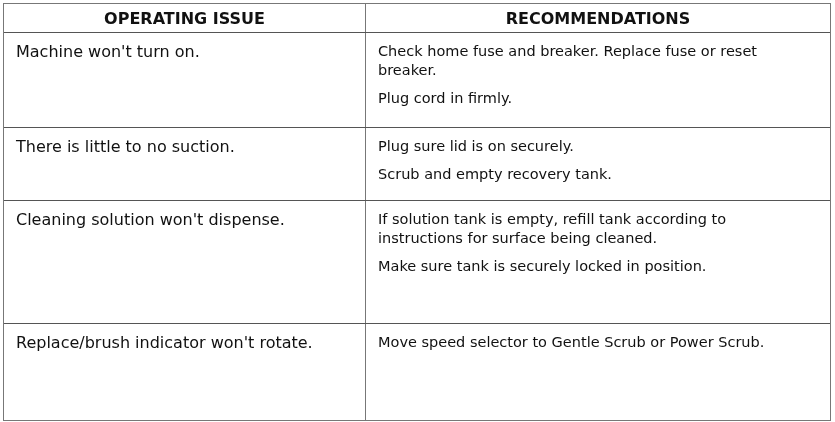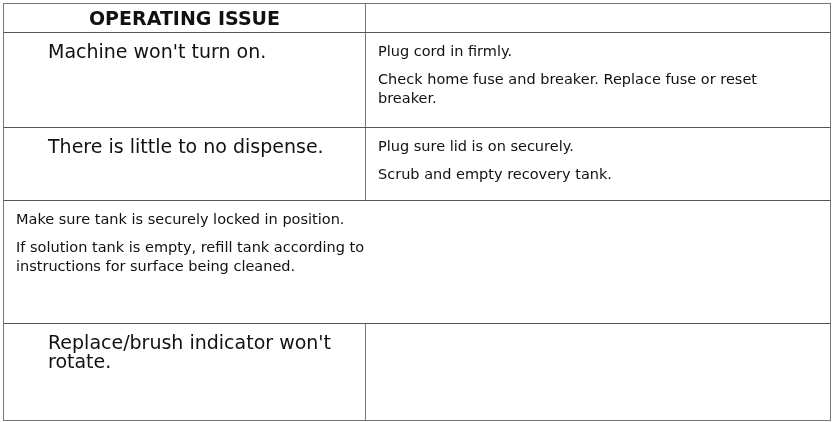--- a/index.html
+++ b/index.html
@@ -6,61 +6,66 @@
     body { width: 835px; height: 422px; position: relative; overflow: hidden;
            font-family: "DejaVu Sans", sans-serif; color: #111; }
     .tbl { position: absolute; left: 3px; top: 3px; width: 828px;
            border: 1px solid #777; box-sizing: border-box; }
     .row { display: flex; border-top: 1px solid #555; }
     .row:first-child { border-top: none; }
     .c1 { width: 362px; border-right: 1px solid #777; box-sizing: border-box; padding: 0 12px; }
     .c2 { flex: 1; padding: 0 12px; box-sizing: border-box; }
     .hdr { height: 28px; align-items: center; }
     .hdr .c1, .hdr .c2 { height: 28px; display: flex; align-items: center; justify-content: center;
-           font-weight: bold; font-size: 19px; letter-spacing: 0px; }
-    .cell-text { font-size: 19px; line-height: 19px; margin-left: 32px; }
+           font-weight: bold; font-size: 16px; letter-spacing: 0px; }
+    .cell-text { font-size: 16px; line-height: 19px; }
     .c1 .cell-text { padding-top: 9px; }
     .rec { font-size: 14.5px; line-height: 19px; margin-top: 9px; }
     .rec + .rec { margin-top: 9px; }
   </style>
 </head>
 <body>
 
 <div class="tbl">
   <div class="row hdr">
     <div class="c1">OPERATING ISSUE</div>
+    <div class="c2">RECOMMENDATIONS</div>
   </div>
 
   <div class="row" style="height:94px">
     <div class="c1">
         <div class="cell-text">Machine won't turn on.</div>
       </div>
     <div class="c2">
+      <div class="rec" style="width:420px">Check home fuse and breaker. Replace fuse or reset breaker.</div>
       <div class="rec">Plug cord in firmly.</div>
-      <div class="rec" style="width:420px">Check home fuse and breaker. Replace fuse or reset breaker.</div>
     </div>
   </div>
 
   <div class="row" style="height:72px">
     <div class="c1">
-        <div class="cell-text">There is little to no dispense.</div>
+        <div class="cell-text">There is little to no suction.</div>
       </div>
     <div class="c2">
       <div class="rec">Plug sure lid is on securely.</div>
       <div class="rec">Scrub and empty recovery tank.</div>
     </div>
   </div>
 
   <div class="row" style="height:122px">
+    <div class="c1">
+        <div class="cell-text">Cleaning solution won't dispense.</div>
+      </div>
     <div class="c2">
+      <div class="rec" style="width:400px">If solution tank is empty, refill tank according to instructions for surface being cleaned.</div>
       <div class="rec">Make sure tank is securely locked in position.</div>
-      <div class="rec" style="width:400px">If solution tank is empty, refill tank according to instructions for surface being cleaned.</div>
     </div>
   </div>
 
   <div class="row" style="height:96px">
     <div class="c1">
         <div class="cell-text">Replace/brush indicator won't rotate.</div>
       </div>
     <div class="c2">
+      <div class="rec">Move speed selector to Gentle Scrub or Power Scrub.</div>
     </div>
   </div>
 </div>
 
 </body></html>

